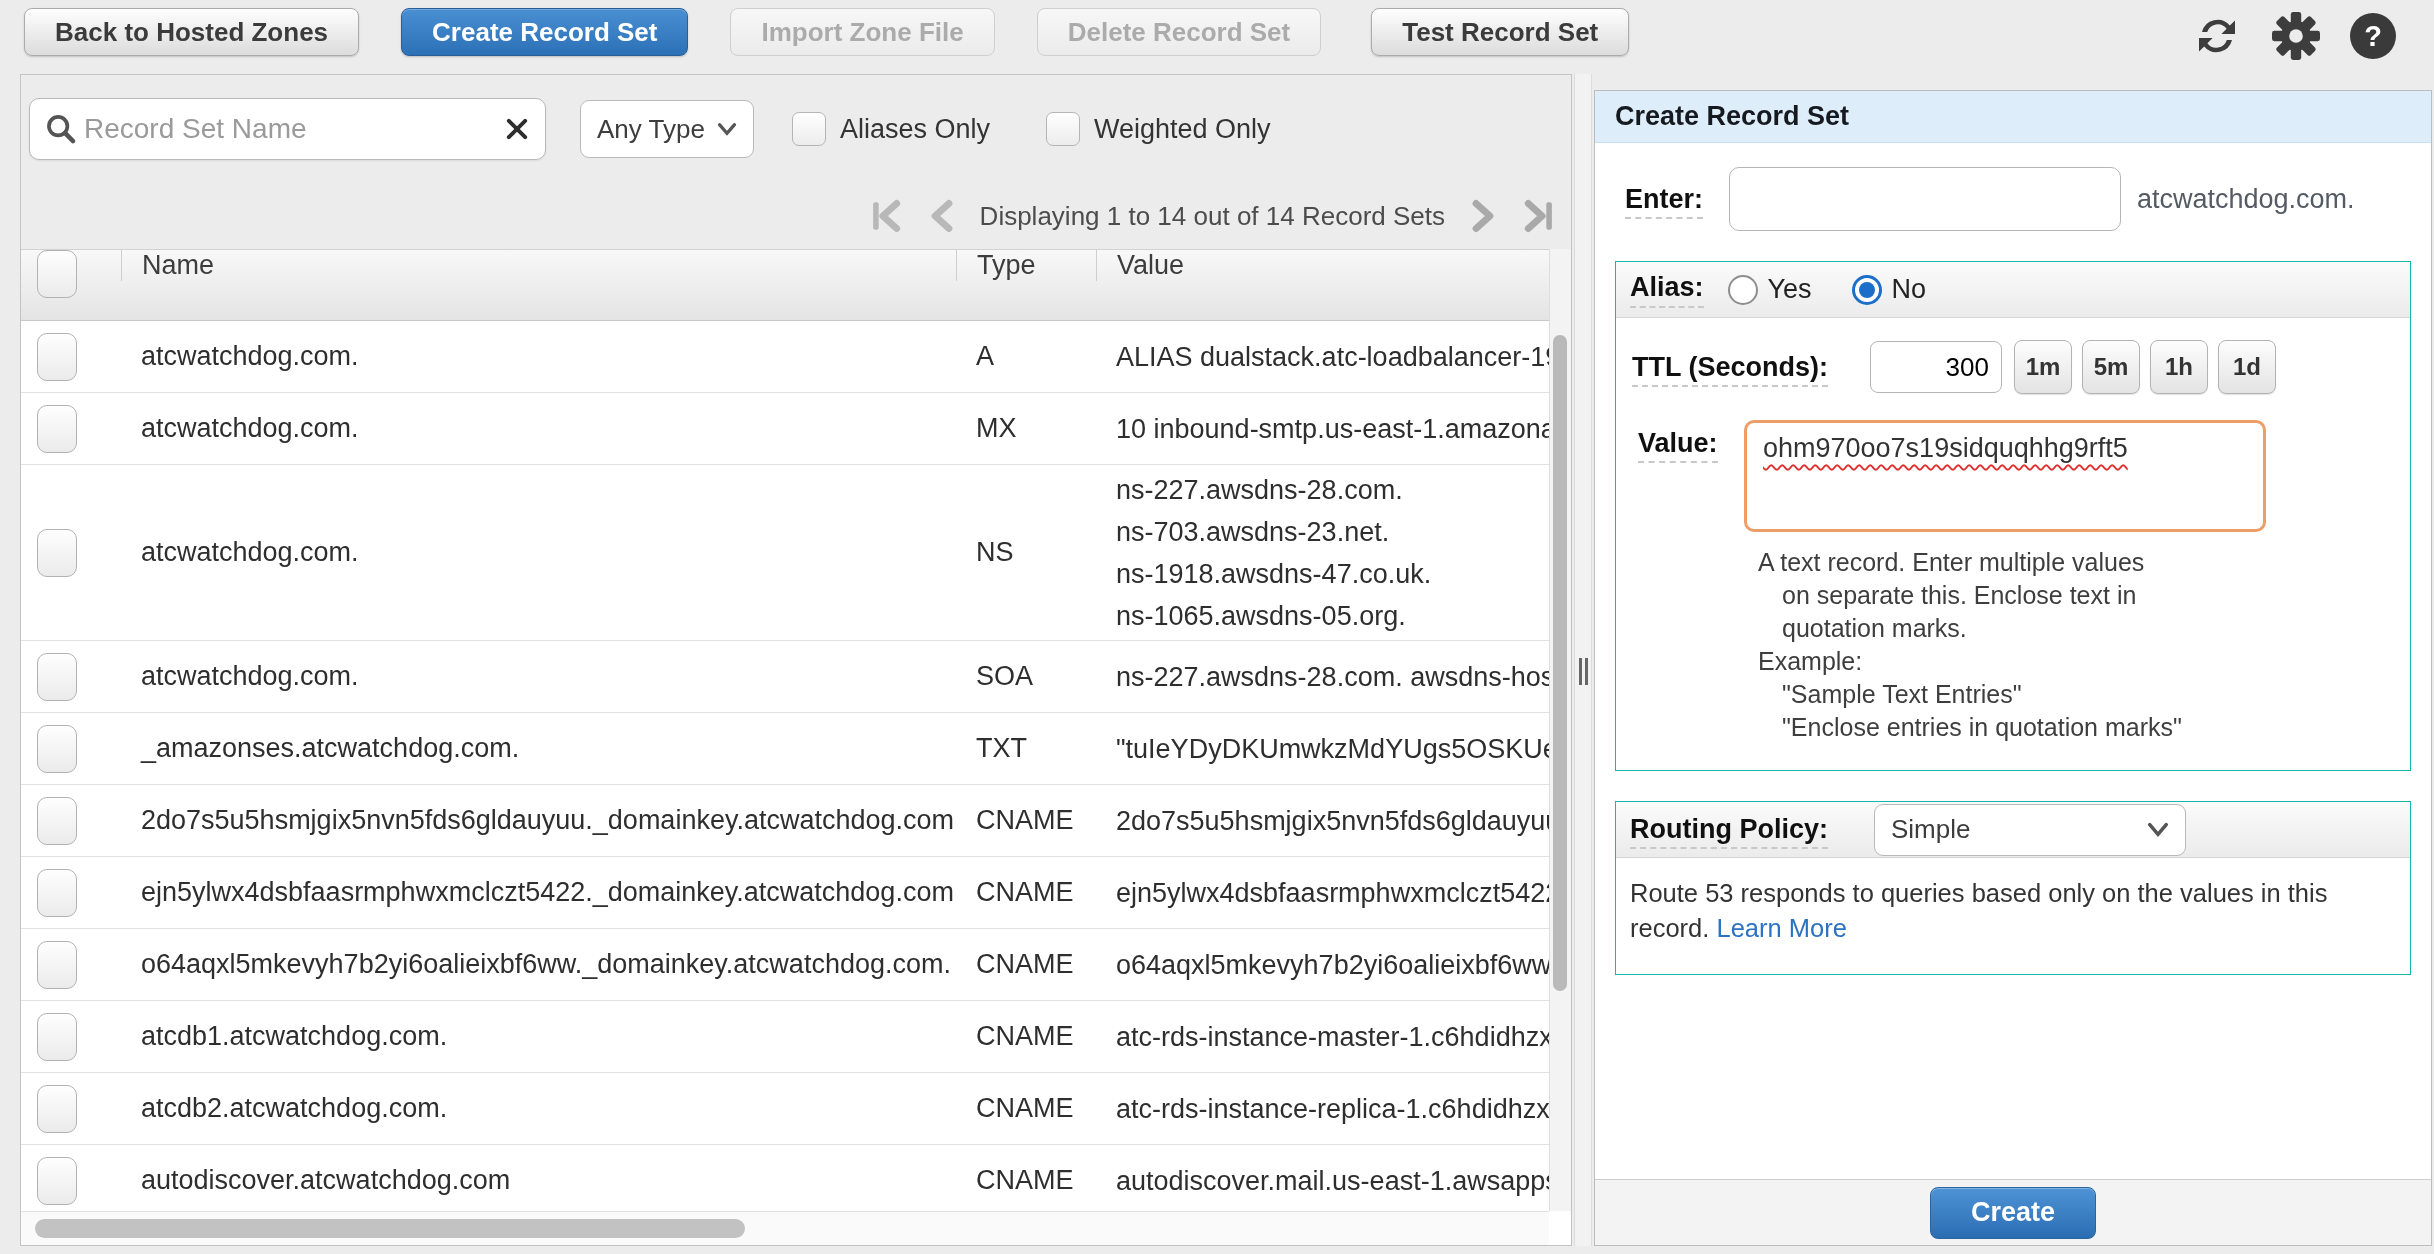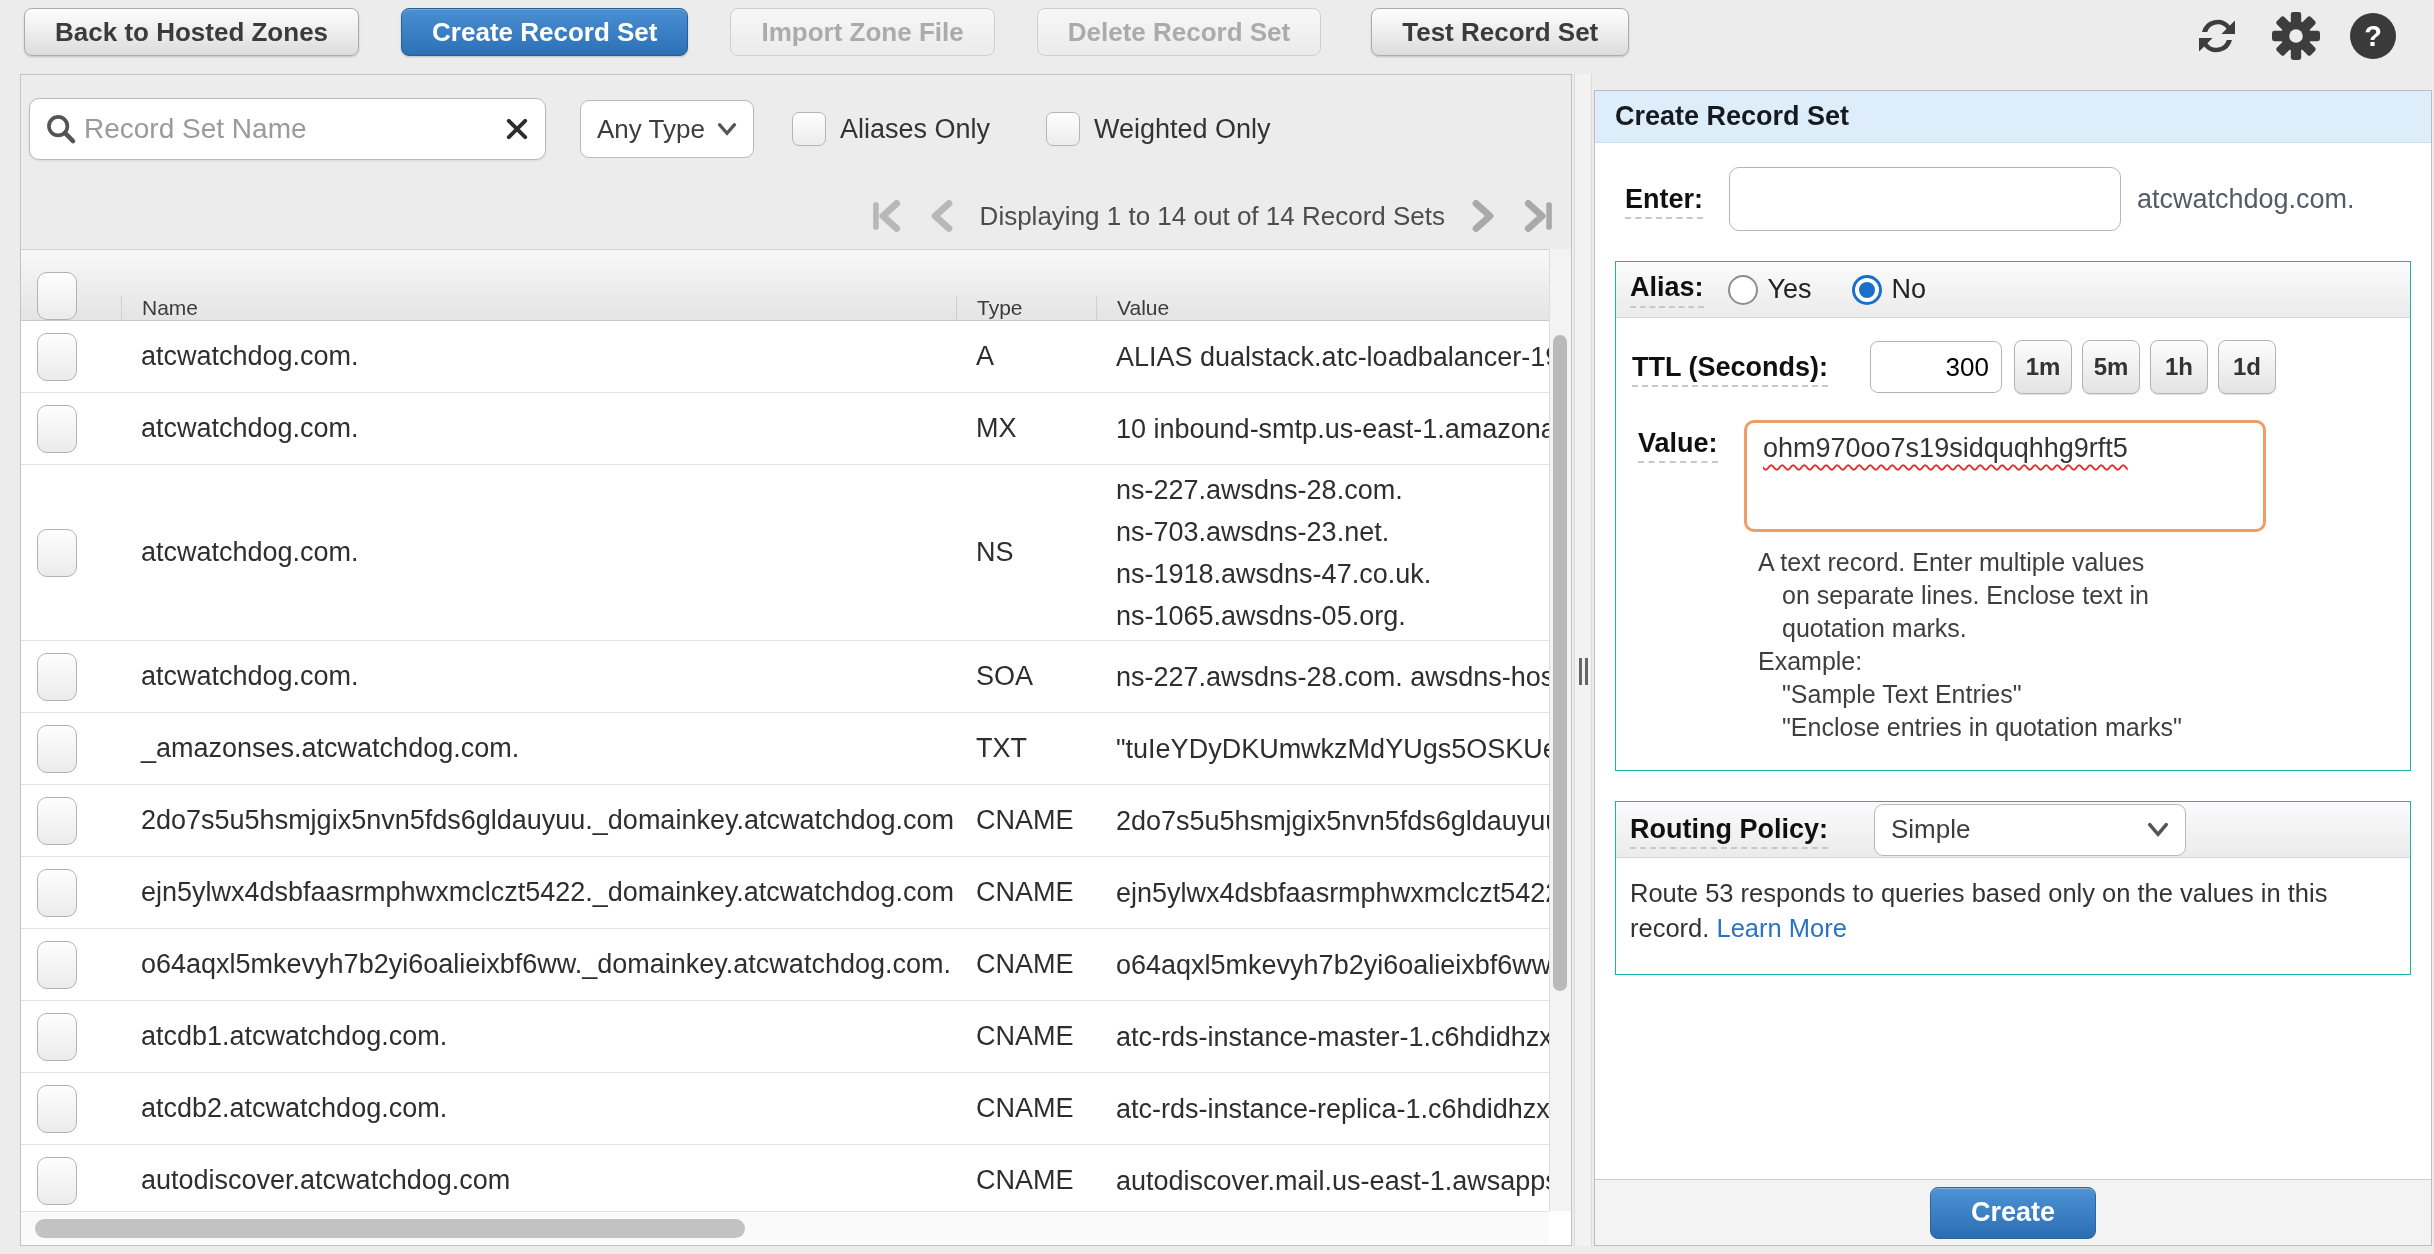--- a/index.html
+++ b/index.html
@@ -33,22 +33,22 @@
   .type-filter { margin-left:34px; height:58px; padding:0 16px; gap:12px; }
   .filter-check { display:flex; align-items:center; gap:14px; font-size:27px; color:#333; }
   .fc1 { margin-left:38px; } .fc2 { margin-left:56px; }
   .checkbox-sq { width:34px; height:34px; border:1px solid #b5b5b5; border-radius:7px;
                  background:linear-gradient(#fff,#ececec); cursor:pointer; flex:none; }
 
   .pagination { height:66px; display:flex; align-items:center; justify-content:flex-end; background:#ececec;
                 padding-right:16px; gap:24px; font-size:26px; color:#4c4c4c; }
   .pg-icon { display:flex; align-items:center; cursor:pointer; }
 
-  .thead { height:72px; display:flex; align-items:flex-end; background:linear-gradient(#f8f8f8,#e4e4e4);
-           border-top:1px solid #d2d2d2; border-bottom:1px solid #c9c9c9; font-size:21px; color:#3c3c3c; padding-right:22px; }
+  .thead { height:72px; display:flex; align-items:flex-start; background:linear-gradient(#f8f8f8,#e4e4e4);
+           border-top:1px solid #d2d2d2; border-bottom:1px solid #c9c9c9; font-size:27px; color:#3c3c3c; padding-right:22px; }
   .col-check { width:100px; flex:none; display:flex; align-items:center; }
   .checkbox { width:40px; height:48px; margin-left:16px; border:1px solid #b2b2b2; border-radius:10px;
               background:linear-gradient(#fefefe,#ebebeb); box-shadow:inset 0 1px 0 #fff; cursor:pointer; flex:none; }
   .col-name { width:835px; flex:none; padding-left:20px; overflow:hidden; white-space:nowrap; }
   .col-type { width:140px; flex:none; padding-left:20px; }
   .col-value { flex:1; padding-left:20px; overflow:hidden; white-space:nowrap; }
   .thead .th { display:flex; align-items:center; border-left:1px solid #cfcfcf; cursor:pointer; }
 
   .rows { position:absolute; top:246px; left:0; right:0; bottom:34px; overflow:hidden; padding-right:22px; background:#fff; }
   .trow { display:flex; align-items:center; height:72px; border-bottom:1px solid #e2e2e2; font-size:27px; color:#2e2e2e; }
@@ -388,21 +388,21 @@
             </div>
         </div>
         <div class="value-row">
           <span class="val-lbl"><span class="flabel">Value:</span></span>
           <div class="value-box">
             <span class="squiggle">ohm970oo7s19sidquqhhg9rft5</span>
           </div>
         </div>
         <div class="help">
             <div class="help-line">A text record. Enter multiple values</div>
-            <div class="help-line indent">on separate lines. Enclose text in</div>
+            <div class="help-line indent">on separate this. Enclose text in</div>
             <div class="help-line indent">quotation marks.</div>
             <div class="help-line">Example:</div>
             <div class="help-line indent">"Sample Text Entries"</div>
             <div class="help-line indent">"Enclose entries in quotation marks"</div>
           </div>
       </div>
     </div>
 
     <div class="group">
       <div class="group-header routing-header">

